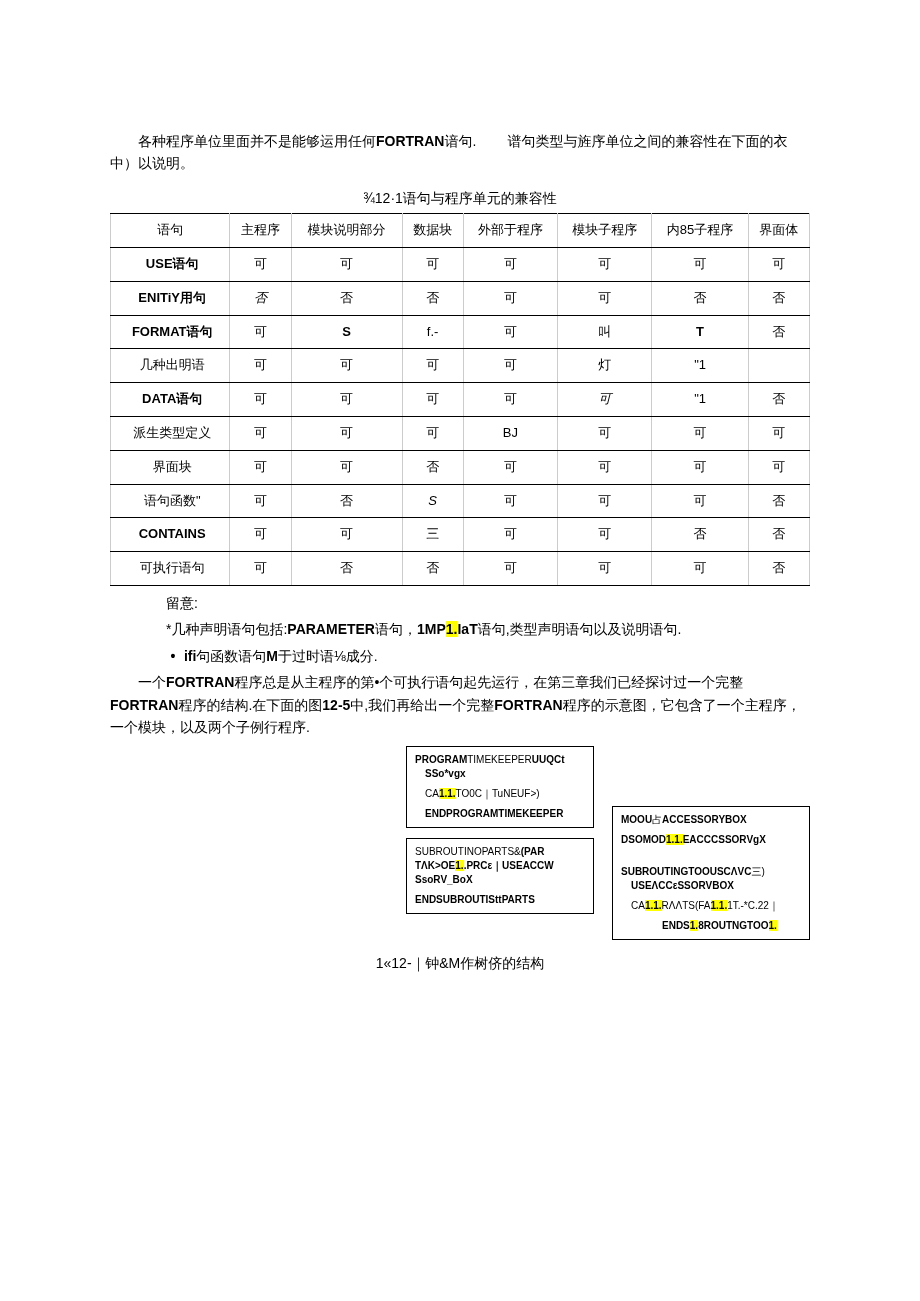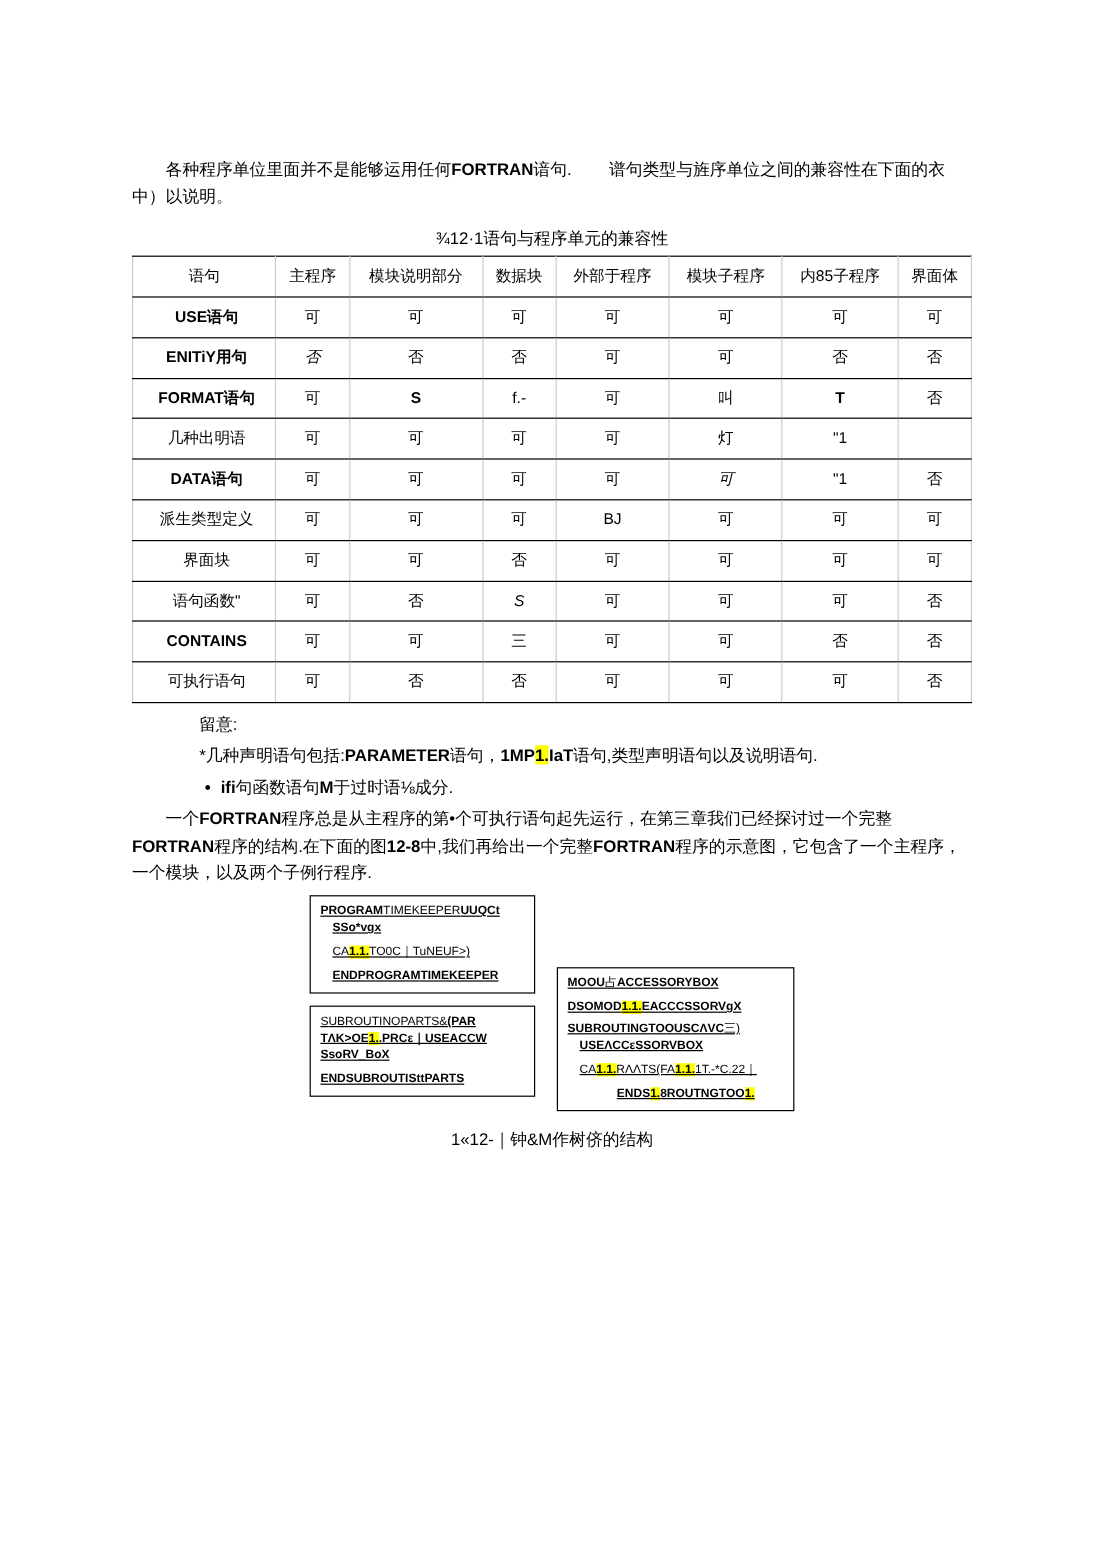--- a/index.html
+++ b/index.html
@@ -42,25 +42,24 @@
   }
   th { font-weight: normal; }
   td.row-label { text-align: center; font-weight: bold; padding-left:8px;}
   td.row-label.nb { font-weight: normal; }
   .hl { background: #ffff00; }
   .notes { margin-left: 4em; }
   .notes .line { margin: 0 0 4px 0; }
   .bullet { display:inline-block; width:1em; text-align:center; font-weight:bold;}
   .diagram {
     display: flex;
-    justify-content: center;
+    justify-content: flex-end;
     gap: 18px;
     margin: 8px 0 12px 0;
     align-items: flex-start;
-    text-decoration: underline;
   }
   .col { display:flex; flex-direction:column; gap:10px; }
   .box {
     border: 1px solid #000;
     padding: 6px 8px;
     font-size: 10px;
     line-height: 1.4;
     width: 170px;
     font-family: Arial, sans-serif;
   }
@@ -206,21 +205,21 @@
     <p class="line">
       <span>*几种声明语句包括:</span><span class="bold">PARAMETER</span><span>语句，</span><span class="bold">1MP</span><span class="hl bold">1.</span><span class="bold">IaT</span><span>语句,类型声明语句以及说明语句.</span>
     </p>
     <p class="line">
       <span class="bullet">•</span>
       <span class="bold">ifi</span><span>句函数语句</span><span class="bold">M</span><span>于过时语⅛成分.</span>
     </p>
   </div>
 
   <p class="para">
-    <span>一个</span><span class="bold">FORTRAN</span><span>程序总是从主程序的第•个可执行语句起先运行，在第三章我们已经探讨过一个完整</span><span class="bold">FORTRAN</span><span>程序的结构.在下面的图</span><span class="bold">12-8</span><span>中,我们再给出一个完整</span><span class="bold">FORTRAN</span><span>程序的示意图，它包含了一个主程序，一个模块，以及两个子例行程序.</span>
+    <span>一个</span><span class="bold">FORTRAN</span><span>程序总是从主程序的第•个可执行语句起先运行，在第三章我们已经探讨过一个完整</span><span class="bold">FORTRAN</span><span>程序的结构.在下面的图</span><span class="bold">12-5</span><span>中,我们再给出一个完整</span><span class="bold">FORTRAN</span><span>程序的示意图，它包含了一个主程序，一个模块，以及两个子例行程序.</span>
   </p>
 
   <div class="diagram">
     <div class="col">
       <div class="box">
         <p class="bline"><span class="bold">PROGRAM</span><span>TIMEKEEPER</span><span class="bold">UUQCt</span></p>
         <p class="bline" style="padding-left:10px;"><span class="bold">SSo*vgx</span></p>
         <p class="bline" style="padding-left:10px;margin-top:6px;"><span>CA</span><span class="hl bold">1.1.</span><span>TO0C｜TuNEUF&gt;)</span></p>
         <p class="bline" style="margin-top:6px;padding-left:10px;"><span class="bold">ENDPROGRAM</span><span class="bold">TIMEKEEPER</span></p>
       </div>
@@ -228,21 +227,21 @@
         <p class="bline"><span>S</span><span>UBROUTINO</span><span>PARTS&amp;</span><span class="bold">(PAR</span></p>
         <p class="bline"><span class="bold">TΛK&gt;OE</span><span class="hl bold">1.</span><span class="bold">.PRCε｜USEACCW</span></p>
         <p class="bline"><span class="bold">SsoRV_BoX</span></p>
         <p class="bline" style="margin-top:6px;"><span class="bold">ENDSUBROUTISttPARTS</span></p>
       </div>
     </div>
     <div class="col" style="margin-top:60px;">
       <div class="box" style="width:180px;">
         <p class="bline"><span class="bold">MOOU</span><span>占</span><span class="bold">ACCESSORYBOX</span></p>
         <p class="bline" style="margin-top:6px;"><span class="bold">DSOMOD</span><span class="hl bold">1.1.</span><span class="bold">EACCCSSORVgX</span></p>
-        <p class="bline" style="margin-top:4px;"><span class="bold">SUBROUTINGTOOUSCΛVC</span><span>三)</span></p>
+        <p class="bline" style="margin-top:18px;"><span class="bold">SUBROUTINGTOOUSCΛVC</span><span>三)</span></p>
         <p class="bline" style="padding-left:10px;"><span class="bold">USEΛCCεSSORVBOX</span></p>
         <p class="bline" style="padding-left:10px;margin-top:6px;"><span>CA</span><span class="hl bold">1.1.</span><span>RΛΛTS(FA</span><span class="hl bold">1.1.</span><span>1T.-*C.22｜</span></p>
         <p class="bline" style="margin-top:6px;padding-left:41px;"><span class="bold">ENDS</span><span class="hl bold">1.</span><span class="bold">8ROUTNGTOO</span><span class="hl bold">1.</span></p>
       </div>
     </div>
   </div>
 
   <p class="caption">1«12-｜钟&amp;M作树侪的结构</p>
 
 </div>

